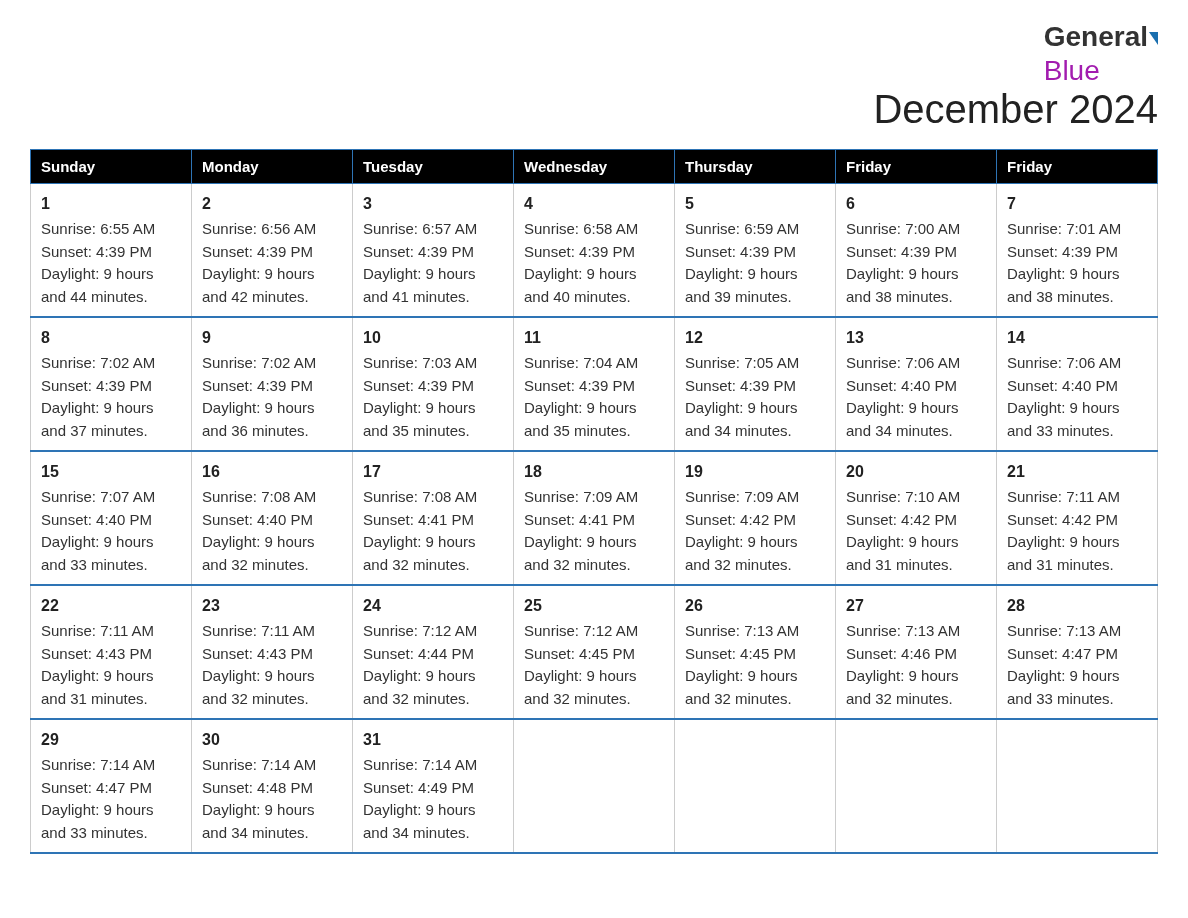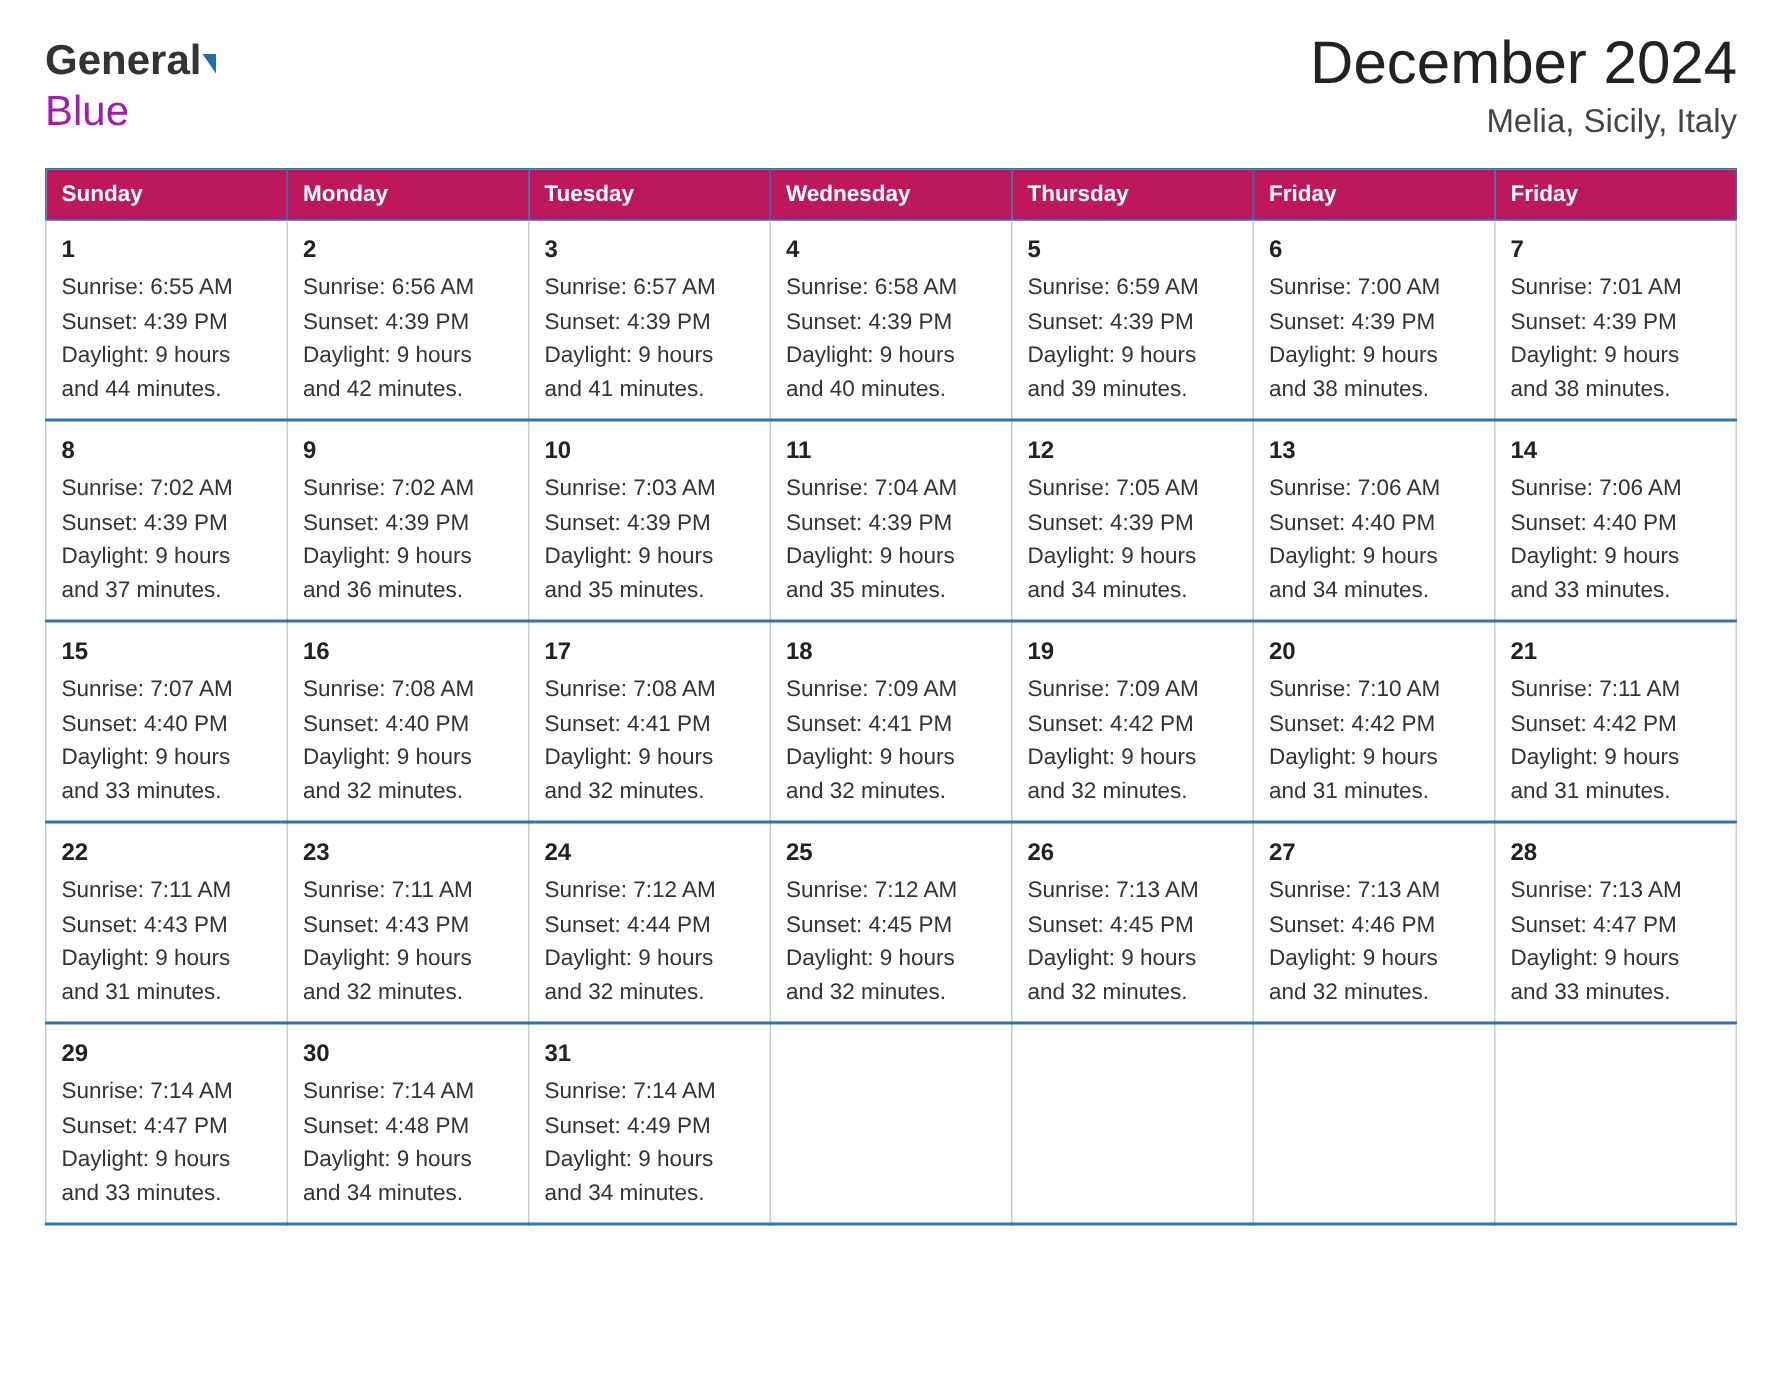--- a/index.html
+++ b/index.html
@@ -7,22 +7,23 @@
       font-family: Arial, sans-serif;
       background: #fff;
       color: #222;
       width: 1188px;
       min-height: 918px;
       padding: 20px 30px;
     }
     .header {
       display: flex;
       justify-content: space-between;
-      align-items: center;
+      align-items: flex-end;
       margin-bottom: 18px;
+      flex-direction: column;
     }
     .title-block {
       text-align: right;
     }
     .main-title {
       font-size: 40px;
       font-weight: normal;
       color: #222;
       line-height: 1.1;
     }
@@ -30,21 +31,21 @@
       font-size: 22px;
       color: #444;
       margin-top: 4px;
     }
     table {
       width: 100%;
       border-collapse: collapse;
       table-layout: fixed;
     }
     thead tr th {
-      background-color: #be185d;
+      background-color: #000000;
       color: #fff;
       font-size: 15px;
       font-weight: bold;
       padding: 8px 10px;
       text-align: left;
       border: 1px solid #2e74b5;
     }
     tbody tr td {
       border: 1px solid #ccc;
       vertical-align: top;
@@ -96,21 +97,20 @@
 
 <div class="header">
   <div class="logo-wrapper">
     <div class="logo-row1">
       General<span class="logo-icon"></span>
     </div>
     <div class="logo-row2">Blue</div>
   </div>
   <div class="title-block">
     <div class="main-title">December 2024</div>
-    <div class="subtitle">Melia, Sicily, Italy</div>
   </div>
 </div>
 
 <table>
   <thead>
     <tr>
       <th>Sunday</th>
       <th>Monday</th>
       <th>Tuesday</th>
       <th>Wednesday</th>

